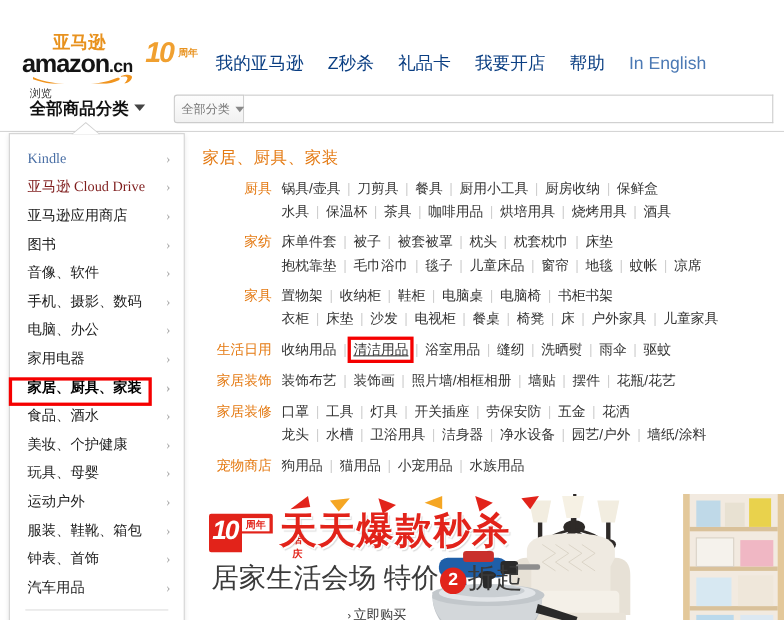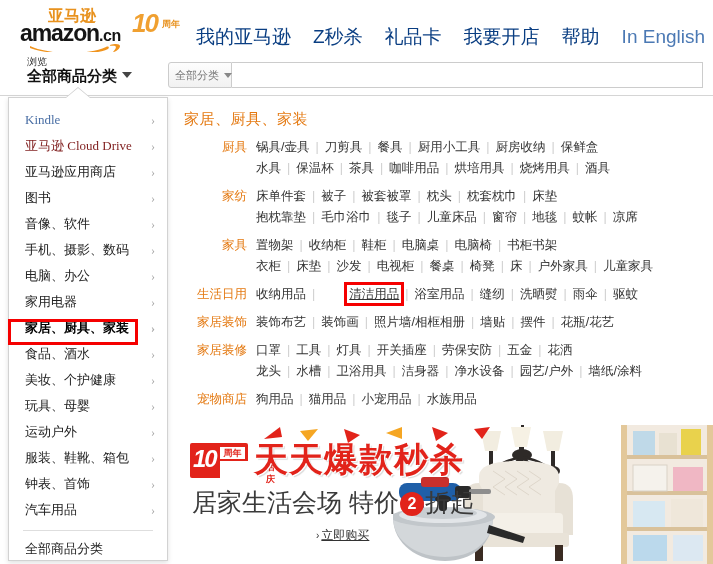--- a/index.html
+++ b/index.html
@@ -6,21 +6,21 @@
   html, body {
     margin: 0; padding: 0;
     width: 713px; height: 564px;
     overflow: hidden;
     background: #ffffff;
     font-family: "Liberation Sans", "DejaVu Sans", sans-serif;
   }
   #page { position: relative; width: 713px; height: 564px; background: #fff; }
 
   
-  #header { position: relative; height: 52px; background: #fff; }
+  #header { position: relative; height: 52px; background: #fff; margin-top: 24px; }
   #logo-block {
     position: absolute; left: 20px; top: 6px;
     width: 165px; height: 44px;
   }
   .logo-cn {
     position: absolute; left: 28px; top: 2px;
     font-size: 16px; font-weight: bold; color: #E8921E;
     letter-spacing: 0px; line-height: 16px;
   }
   .logo-main {
@@ -44,21 +44,21 @@
     color: #F0A030; line-height: 26px; letter-spacing: -2px;
   }
   .anniv .zn {
     position: absolute; left: 30px; top: 12px;
     font-size: 9px; color: #E8921E; font-weight: bold;
     line-height: 9px; width: 24px;
   }
 
   #topnav {
     position: absolute; left: 196px; top: 24px;
-    font-size: 19px; white-space: nowrap;
+    font-size: 16px; white-space: nowrap;
   }
   #topnav a {
     color: #0A3E82; text-decoration: none; margin-right: 22px;
     display: inline-block;
   }
   #topnav a.english { color: #4B79B4; margin-right: 0; }
 
   
   #greybar {
     position: absolute; left: 0; top: 52px; width: 713px; height: 44px;
@@ -85,21 +85,20 @@
     height: 26px; width: 545px;
     display: flex; align-items: stretch;
   }
   #search-cat {
     width: 64px; height: 26px;
     border: 1px solid #ccc; border-radius: 3px 0 0 3px;
     background: linear-gradient(#fdfdfd, #f1f1f1);
     font-size: 11px; color: #777;
     display: flex; align-items: center; padding: 0 6px;
     white-space: nowrap;
-    margin-left: 10px;
   }
   #search-cat .caret2 {
     display: inline-block; width: 0; height: 0; margin-left: 5px;
     border-left: 4px solid transparent; border-right: 4px solid transparent;
     border-top: 5px solid #888;
   }
   #search-input {
     flex: 1; height: 26px;
     border: 1px solid #ccc; border-left: none;
     background: #fff; font-size: 12px; padding: 0 6px;
@@ -197,21 +196,21 @@
   .cat-links .lnk {
     display: inline-block; color: #333; text-decoration: none;
     white-space: nowrap;
   }
   .cat-links .sep {
     display: inline-block; color: #cfcfcf; margin: 0 6px;
   }
   .cat-links .lnk.hi {
     text-decoration: underline; color: #333;
   }
-  .hl-wrap { position: relative; display: inline-block; margin-left: 28px; }
+  .hl-wrap { position: relative; display: inline-block; }
   .hl-wrap .hlbox {
     position: absolute; left: -5px; top: -2px; right: -5px; bottom: -1px;
     border: 3px solid #F50000; pointer-events: none;
   }
 
   
   #banner {
     position: absolute; left: 176px; top: 425px;
     width: 537px; height: 139px;
     background: #fff; overflow: hidden;

